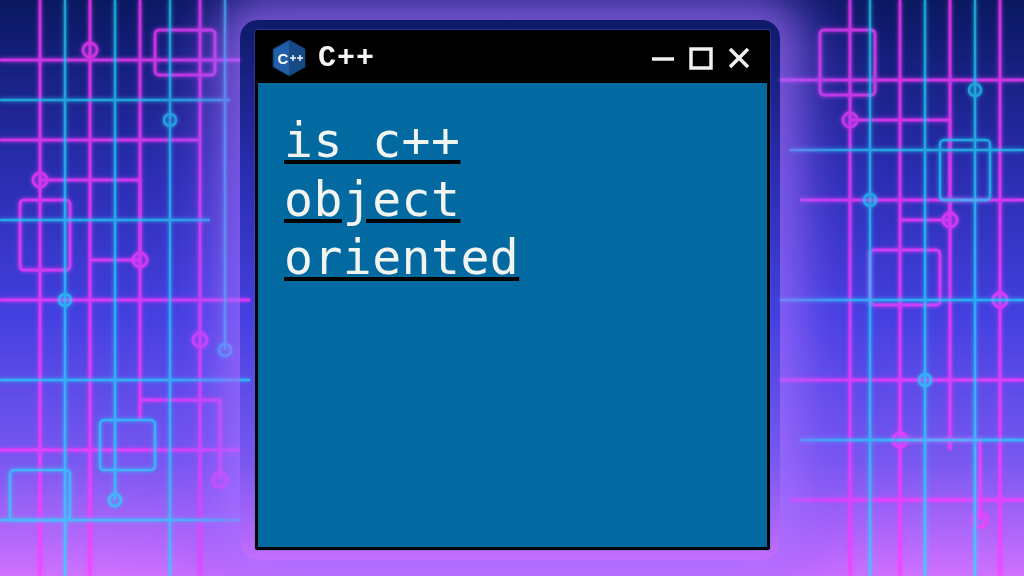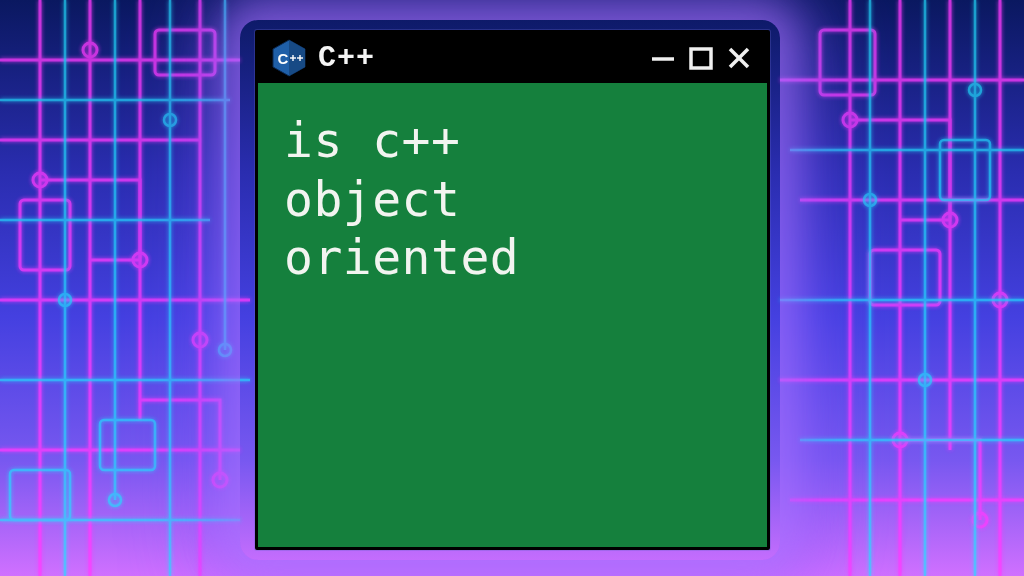--- a/index.html
+++ b/index.html
@@ -101,21 +101,22 @@
       justify-content: center;
       color: #f0f0f0;
       cursor: pointer;
     }
     
     .ctrl svg { width: 100%; height: 100%; }
     
     .body-area {
       flex: 1;
       padding: 28px 26px;
-      background: #15803d;
+      background: #0369a1;
+      text-decoration: underline;
     }
     
     .body-text {
       font-family: "Consolas", "DejaVu Sans Mono", "Courier New", monospace;
       font-size: 48px;
       line-height: 1.22;
       color: #f2f4f0;
       white-space: pre-line;
       letter-spacing: 0.5px;
     }

